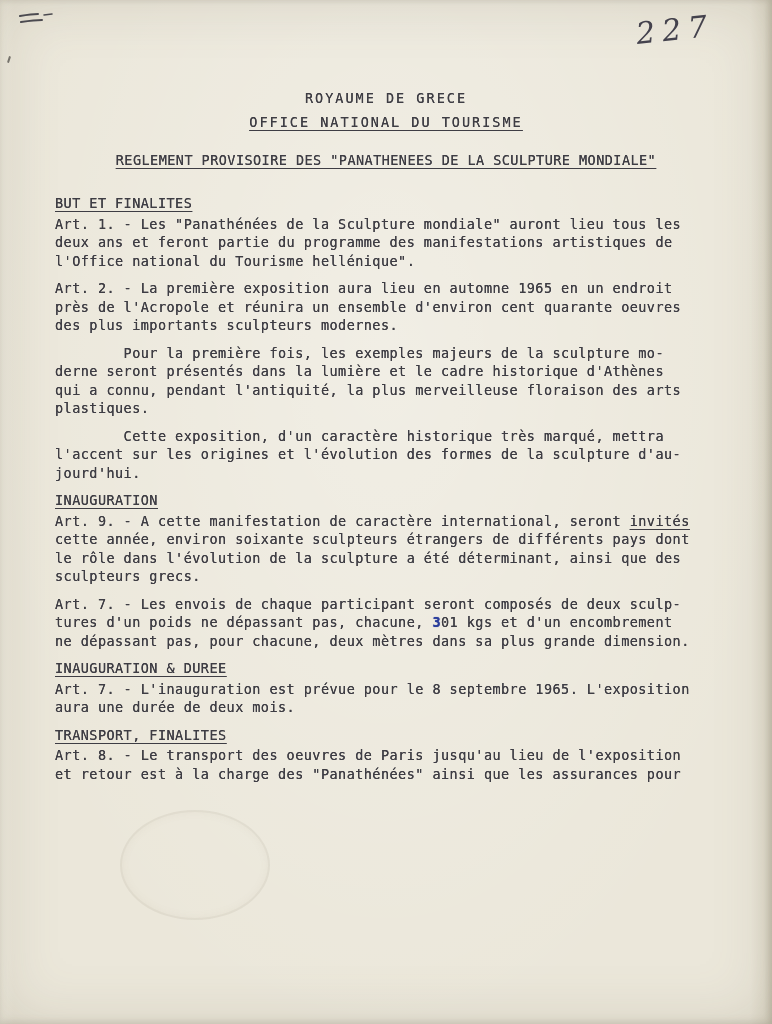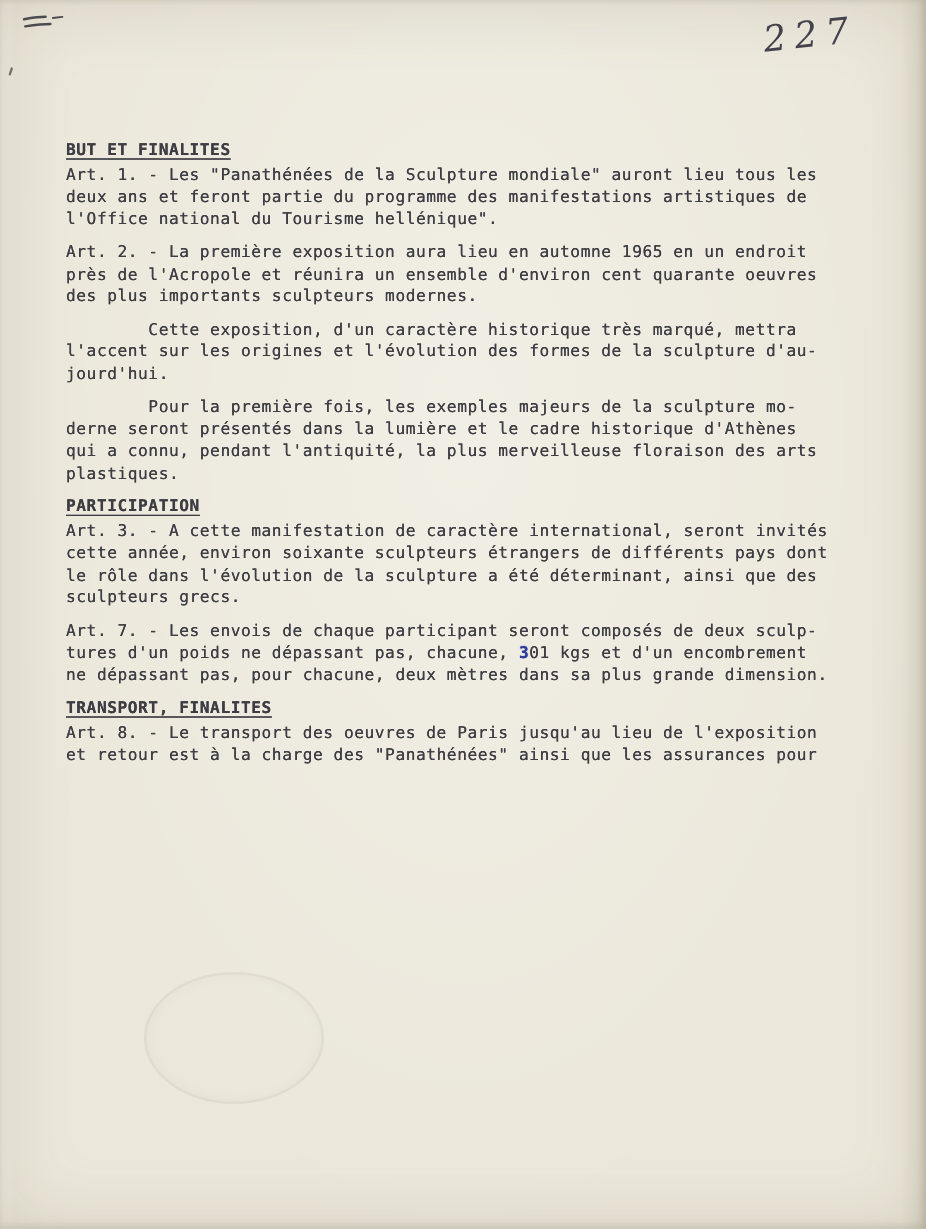--- a/index.html
+++ b/index.html
@@ -52,27 +52,27 @@
     margin-top: 26px;
     padding: 0 48px 0 55px;
   }
   .section-heading {
     margin-top: 3px;
     margin-bottom: 2px;
     text-decoration: underline;
     text-underline-offset: 3px;
     text-decoration-thickness: 1px;
     white-space: pre;
-    font-weight: bold;
   }
   .para {
     white-space: pre;
     margin: 0 0 9px 0;
   }
   .para span.u {
+    text-decoration: underline;
     text-underline-offset: 3px;
   }
   .para span.ink {
     color: var(--ink, #2b3e9c);
     font-weight: bold;
     text-shadow: 0 0 0.8px var(--ink, #2b3e9c);
   }
   .page-num {
     position: absolute;
     top: 12px;
@@ -120,47 +120,57 @@
   <svg class="marks" width="44" height="22" viewBox="0 0 44 22">
     <path d="M2 6 C8 5, 14 4, 20 4" stroke="#4b4a50" stroke-width="2" fill="none" stroke-linecap="round"></path>
     <path d="M3 12 C10 11, 17 10, 24 10" stroke="#4b4a50" stroke-width="2" fill="none" stroke-linecap="round"></path>
     <path d="M26 5 L34 4" stroke="#4b4a50" stroke-width="1.5" fill="none" stroke-linecap="round"></path>
   </svg>
 
   <div class="stray-mark"></div>
 
   <div class="page-num">227</div>
 
+  <header class="doc-header">
+    <div class="hline">ROYAUME DE GRECE</div>
+    <div class="hline underline">OFFICE NATIONAL DU TOURISME</div>
+    <div class="doc-title underline">REGLEMENT PROVISOIRE DES "PANATHENEES DE LA SCULPTURE MONDIALE"</div>
+  </header>
 
   <main class="sections typewriter">
       <section>
         <div class="section-heading">BUT ET FINALITES</div>
         <p class="para"><span>Art. 1. - Les "Panathénées de la Sculpture mondiale" auront lieu tous les
 deux ans et feront partie du programme des manifestations artistiques de
 l'Office national du Tourisme hellénique".</span></p>
         <p class="para"><span>Art. 2. - La première exposition aura lieu en automne 1965 en un endroit
 près de l'Acropole et réunira un ensemble d'environ cent quarante oeuvres
 des plus importants sculpteurs modernes.</span></p>
-        <p class="para"><span>        Cette exposition, d'un caractère historique très marqué, mettra
-l'accent sur les origines et l'évolution des formes de la sculpture d'au-
-jourd'hui.</span></p>
         <p class="para"><span>        Pour la première fois, les exemples majeurs de la sculpture mo-
 derne seront présentés dans la lumière et le cadre historique d'Athènes
 qui a connu, pendant l'antiquité, la plus merveilleuse floraison des arts
 plastiques.</span></p>
+        <p class="para"><span>        Cette exposition, d'un caractère historique très marqué, mettra
+l'accent sur les origines et l'évolution des formes de la sculpture d'au-
+jourd'hui.</span></p>
       </section>
       <section>
-        <div class="section-heading">PARTICIPATION</div>
-        <p class="para"><span>Art. 3. - A cette manifestation de caractère international, seront </span><span class="u">invités</span><span>
+        <div class="section-heading">INAUGURATION</div>
+        <p class="para"><span>Art. 9. - A cette manifestation de caractère international, seront </span><span class="u">invités</span><span>
 cette année, environ soixante sculpteurs étrangers de différents pays dont
 le rôle dans l'évolution de la sculpture a été déterminant, ainsi que des
 sculpteurs grecs.</span></p>
         <p class="para"><span>Art. 7. - Les envois de chaque participant seront composés de deux sculp-
 tures d'un poids ne dépassant pas, chacune, </span><span class="ink">3</span><span>01 kgs et d'un encombrement
 ne dépassant pas, pour chacune, deux mètres dans sa plus grande dimension.</span></p>
+      </section>
+      <section>
+        <div class="section-heading">INAUGURATION &amp; DUREE</div>
+        <p class="para"><span>Art. 7. - L'inauguration est prévue pour le 8 septembre 1965. L'exposition
+aura une durée de deux mois.</span></p>
       </section>
       <section>
         <div class="section-heading">TRANSPORT, FINALITES</div>
         <p class="para"><span>Art. 8. - Le transport des oeuvres de Paris jusqu'au lieu de l'exposition
 et retour est à la charge des "Panathénées" ainsi que les assurances pour</span></p>
       </section>
     </main>
 
   <div class="stamp"></div>
 

